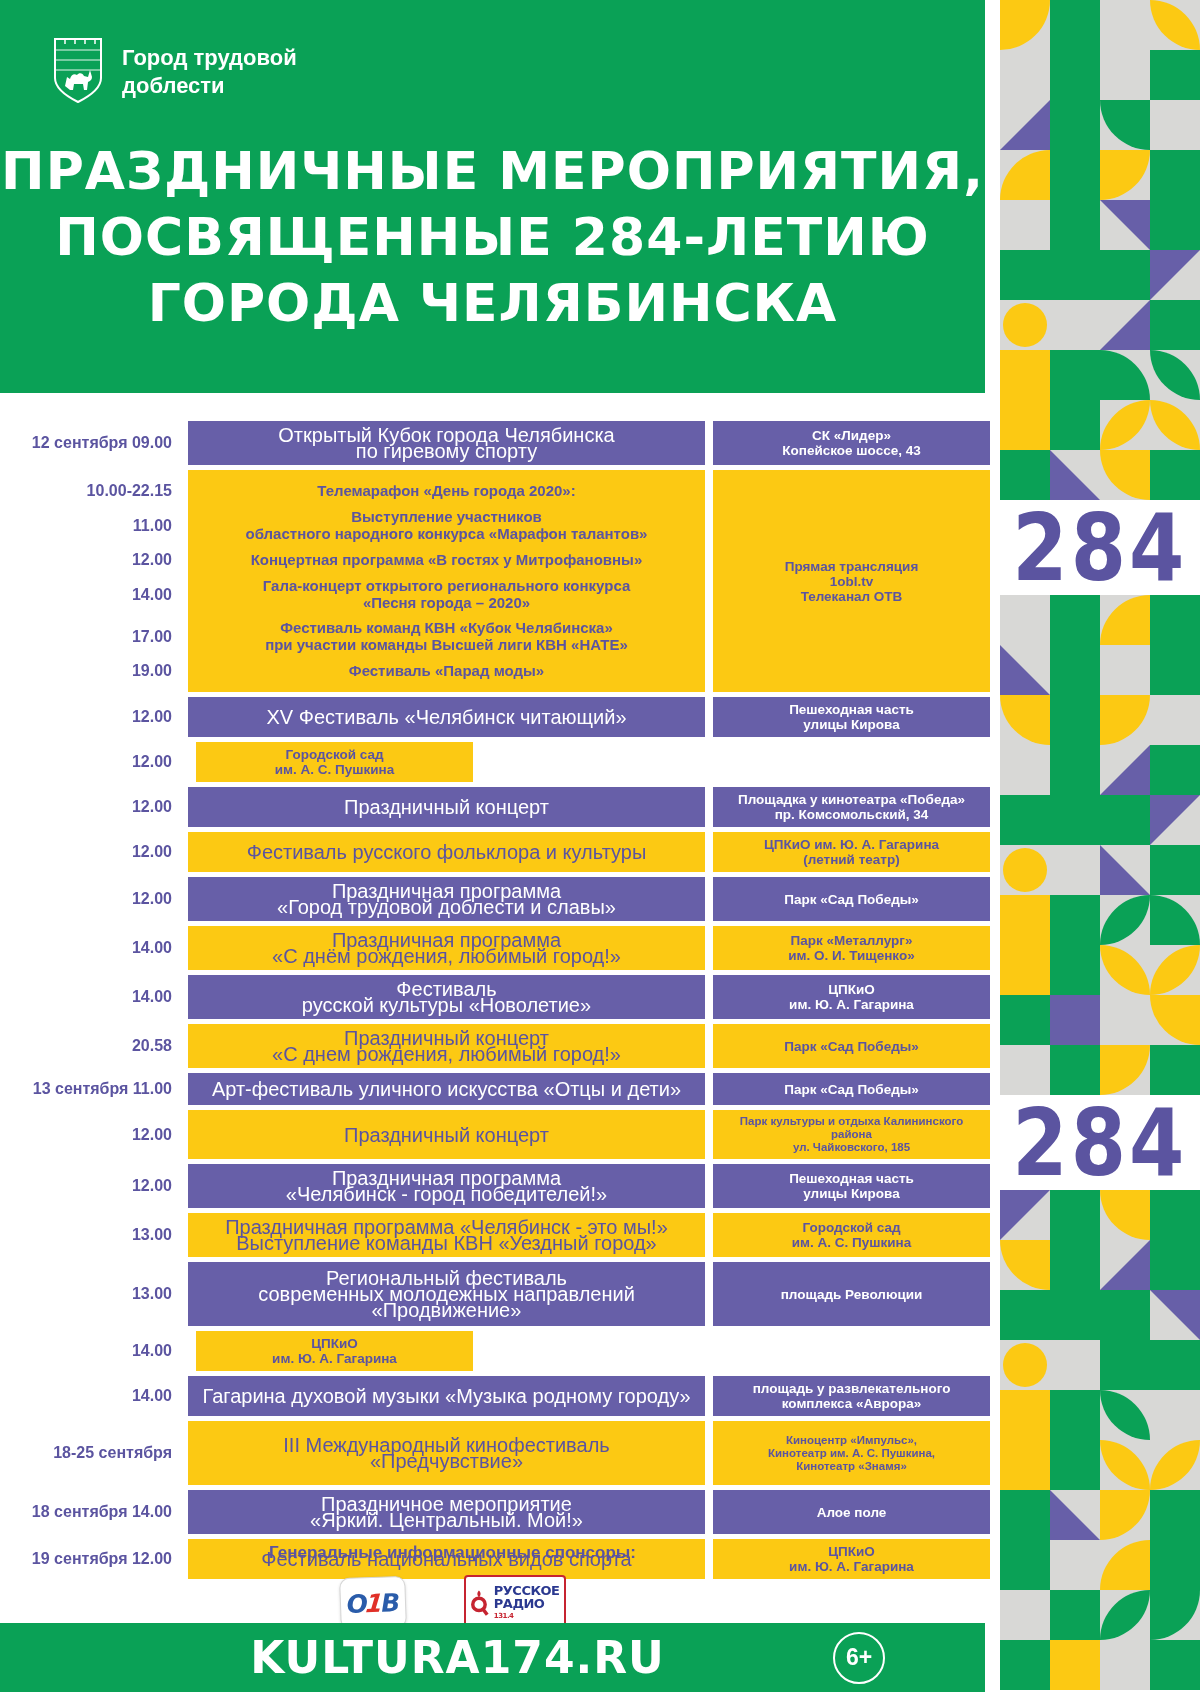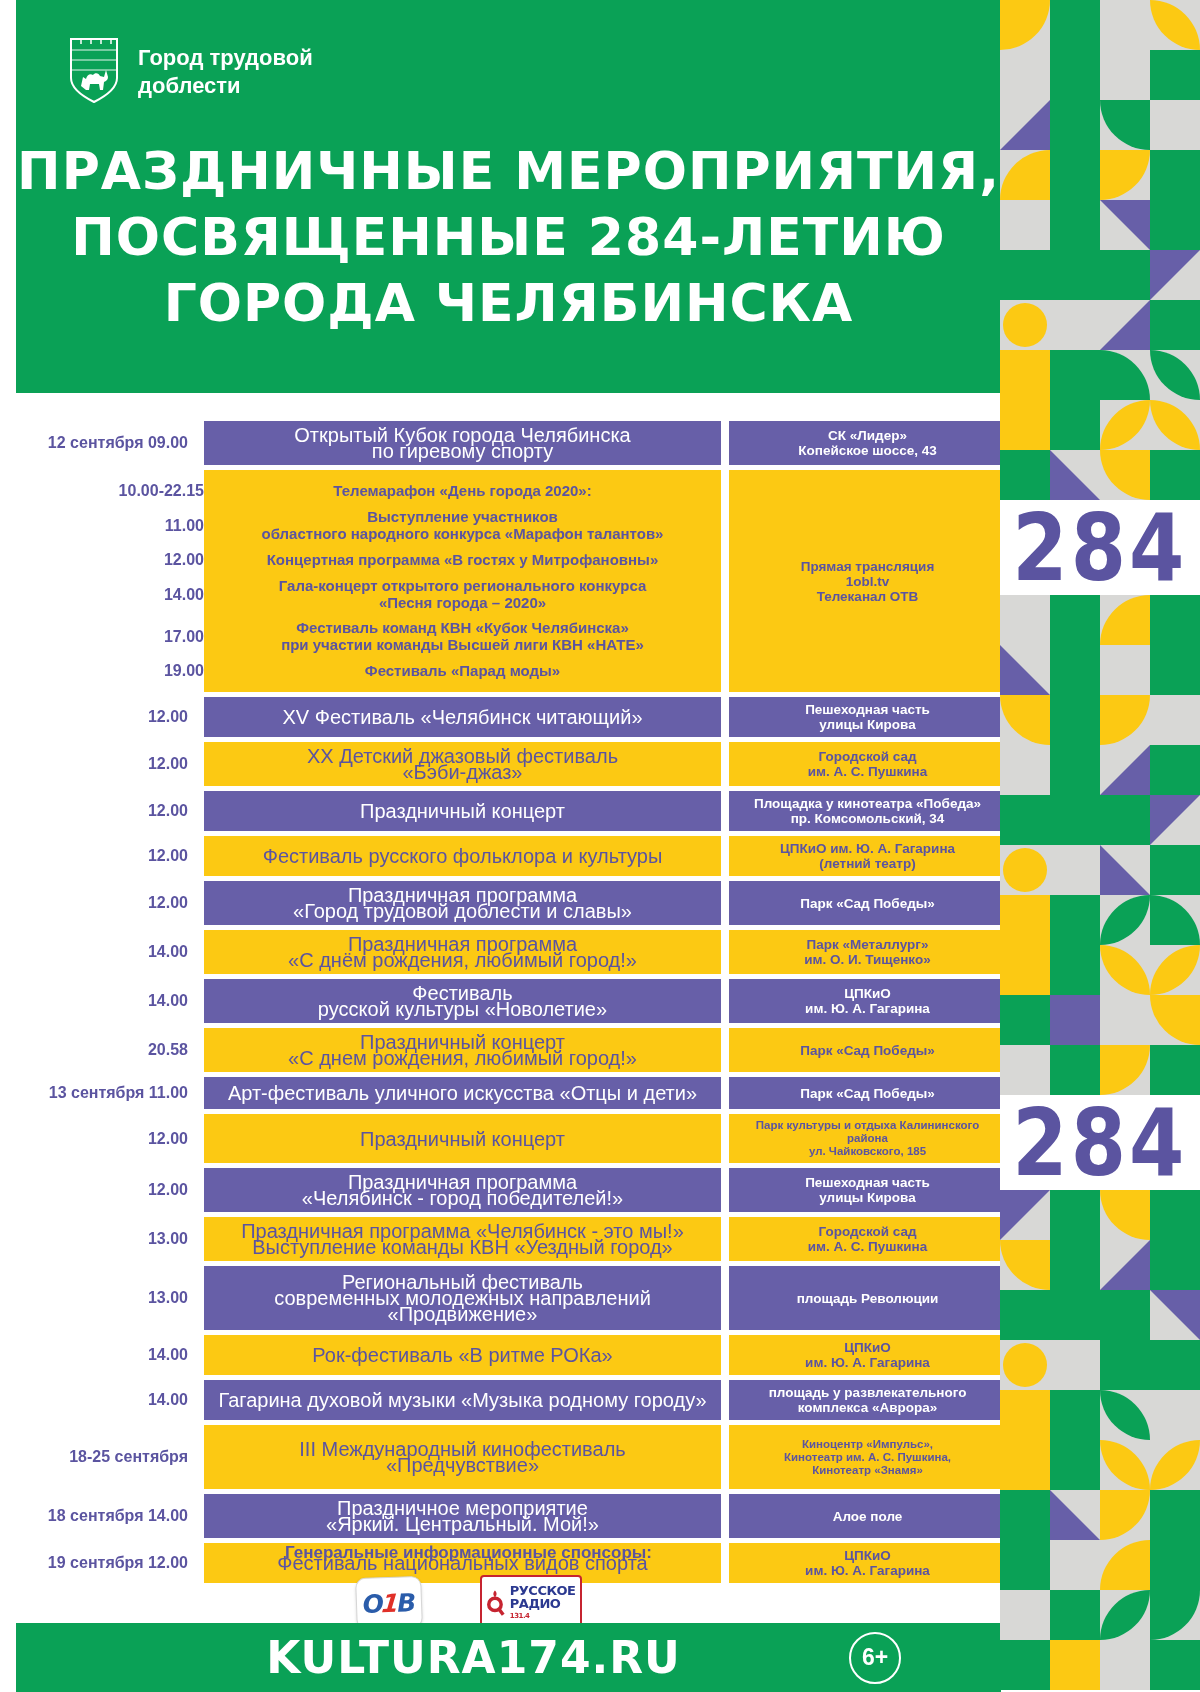--- a/index.html
+++ b/index.html
@@ -1,21 +1,21 @@
 <!DOCTYPE html>
 <html><head>
 <meta charset="utf-8">
 <style>
   * { margin:0; padding:0; box-sizing:border-box; }
   body { width:1200px; height:1692px; position:relative; background:#ffffff;
          font-family:"Liberation Sans", sans-serif; overflow:hidden; }
   .page { position:absolute; inset:0; width:1200px; height:1692px; overflow:hidden; }
 
   
-  .content { position:absolute; left:16px; top:0; width:1044px; }
+  .content { position:absolute; left:0; top:0; width:1044px; }
 
   
   .hdr { width:985px; height:393px; background:#0aa156; color:#fff; position:relative; }
   .logo-row { position:absolute; left:52px; top:36px; display:flex; align-items:flex-start; gap:18px; }
   .logo-shield { width:52px; height:70px; }
   .logo-text { font-size:22px; line-height:28px; font-weight:bold; padding-top:8px; white-space:pre-line; }
   .title { position:absolute; left:0; top:138px; width:985px; text-align:center;
            font-family:"DejaVu Sans", sans-serif; font-weight:bold; font-size:52px; line-height:66px;
            letter-spacing:1px; }
 
@@ -32,21 +32,21 @@
            padding:5px 24px; white-space:pre-line; }
   .c-p { background:#675fa8; color:#ffffff; }
   .c-y { background:#fcc913; color:#5b54a0; }
   .loc-small { font-size:11.5px; line-height:13px; }
 
   
   .entries { width:705px; display:flex; flex-direction:column; justify-content:space-between;
              gap:9px; padding:12px 0;
              background:linear-gradient(to right, transparent 188px, #fcc913 188px); }
   .entry { display:flex; align-items:center; }
-  .etime { width:188px; text-align:right; font-weight:bold; font-size:16px;
+  .etime { width:188px; padding-right:16px; text-align:right; font-weight:bold; font-size:16px;
            color:#5b54a0; flex-shrink:0; }
   .etext { width:517px; text-align:center; font-weight:bold; font-size:15px; line-height:16.5px;
            color:#5b54a0; white-space:pre-line; padding:0 10px; }
 
   
   .sponsors { position:absolute; left:0; top:1543px; width:905px; text-align:center; }
   .sp-label { font-weight:bold; font-size:17px; color:#5b54a0; }
   .sp-logos { margin-top:12px; display:flex; justify-content:center; align-items:center; gap:58px; }
   .otv-box { width:66px; height:52px; background:#fff; border:1px solid #d6d6d6; border-radius:10px;
              box-shadow:0 1px 3px rgba(0,0,0,.15); display:flex; align-items:center; justify-content:center;
@@ -155,22 +155,20 @@
 Телеканал ОТВ</div>
         </div>
         <div class="srow">
           <div class="tcell">12.00</div>
           <div class="ecell c-p">XV Фестиваль «Челябинск читающий»</div>
           <div class="lcell c-p">Пешеходная часть
 улицы Кирова</div>
         </div>
         <div class="srow">
           <div class="tcell">12.00</div>
-          <div class="ecell c-y">XX Детский джазовый фестиваль
-«Бэби-джаз»</div>
           <div class="lcell c-y">Городской сад
 им. А. С. Пушкина</div>
         </div>
         <div class="srow">
           <div class="tcell">12.00</div>
           <div class="ecell c-p">Праздничный концерт</div>
           <div class="lcell c-p">Площадка у кинотеатра «Победа»
 пр. Комсомольский, 34</div>
         </div>
         <div class="srow">
@@ -232,21 +230,20 @@
         </div>
         <div class="srow">
           <div class="tcell">13.00</div>
           <div class="ecell c-p" style="min-height: 64px;">Региональный фестиваль
 современных молодежных направлений
 «Продвижение»</div>
           <div class="lcell c-p">площадь Революции</div>
         </div>
         <div class="srow">
           <div class="tcell">14.00</div>
-          <div class="ecell c-y">Рок-фестиваль «В ритме РОКа»</div>
           <div class="lcell c-y">ЦПКиО
 им. Ю. А. Гагарина</div>
         </div>
         <div class="srow">
           <div class="tcell">14.00</div>
           <div class="ecell c-p">Гагарина духовой музыки «Музыка родному городу»</div>
           <div class="lcell c-p">площадь у развлекательного
 комплекса «Аврора»</div>
         </div>
         <div class="srow">

